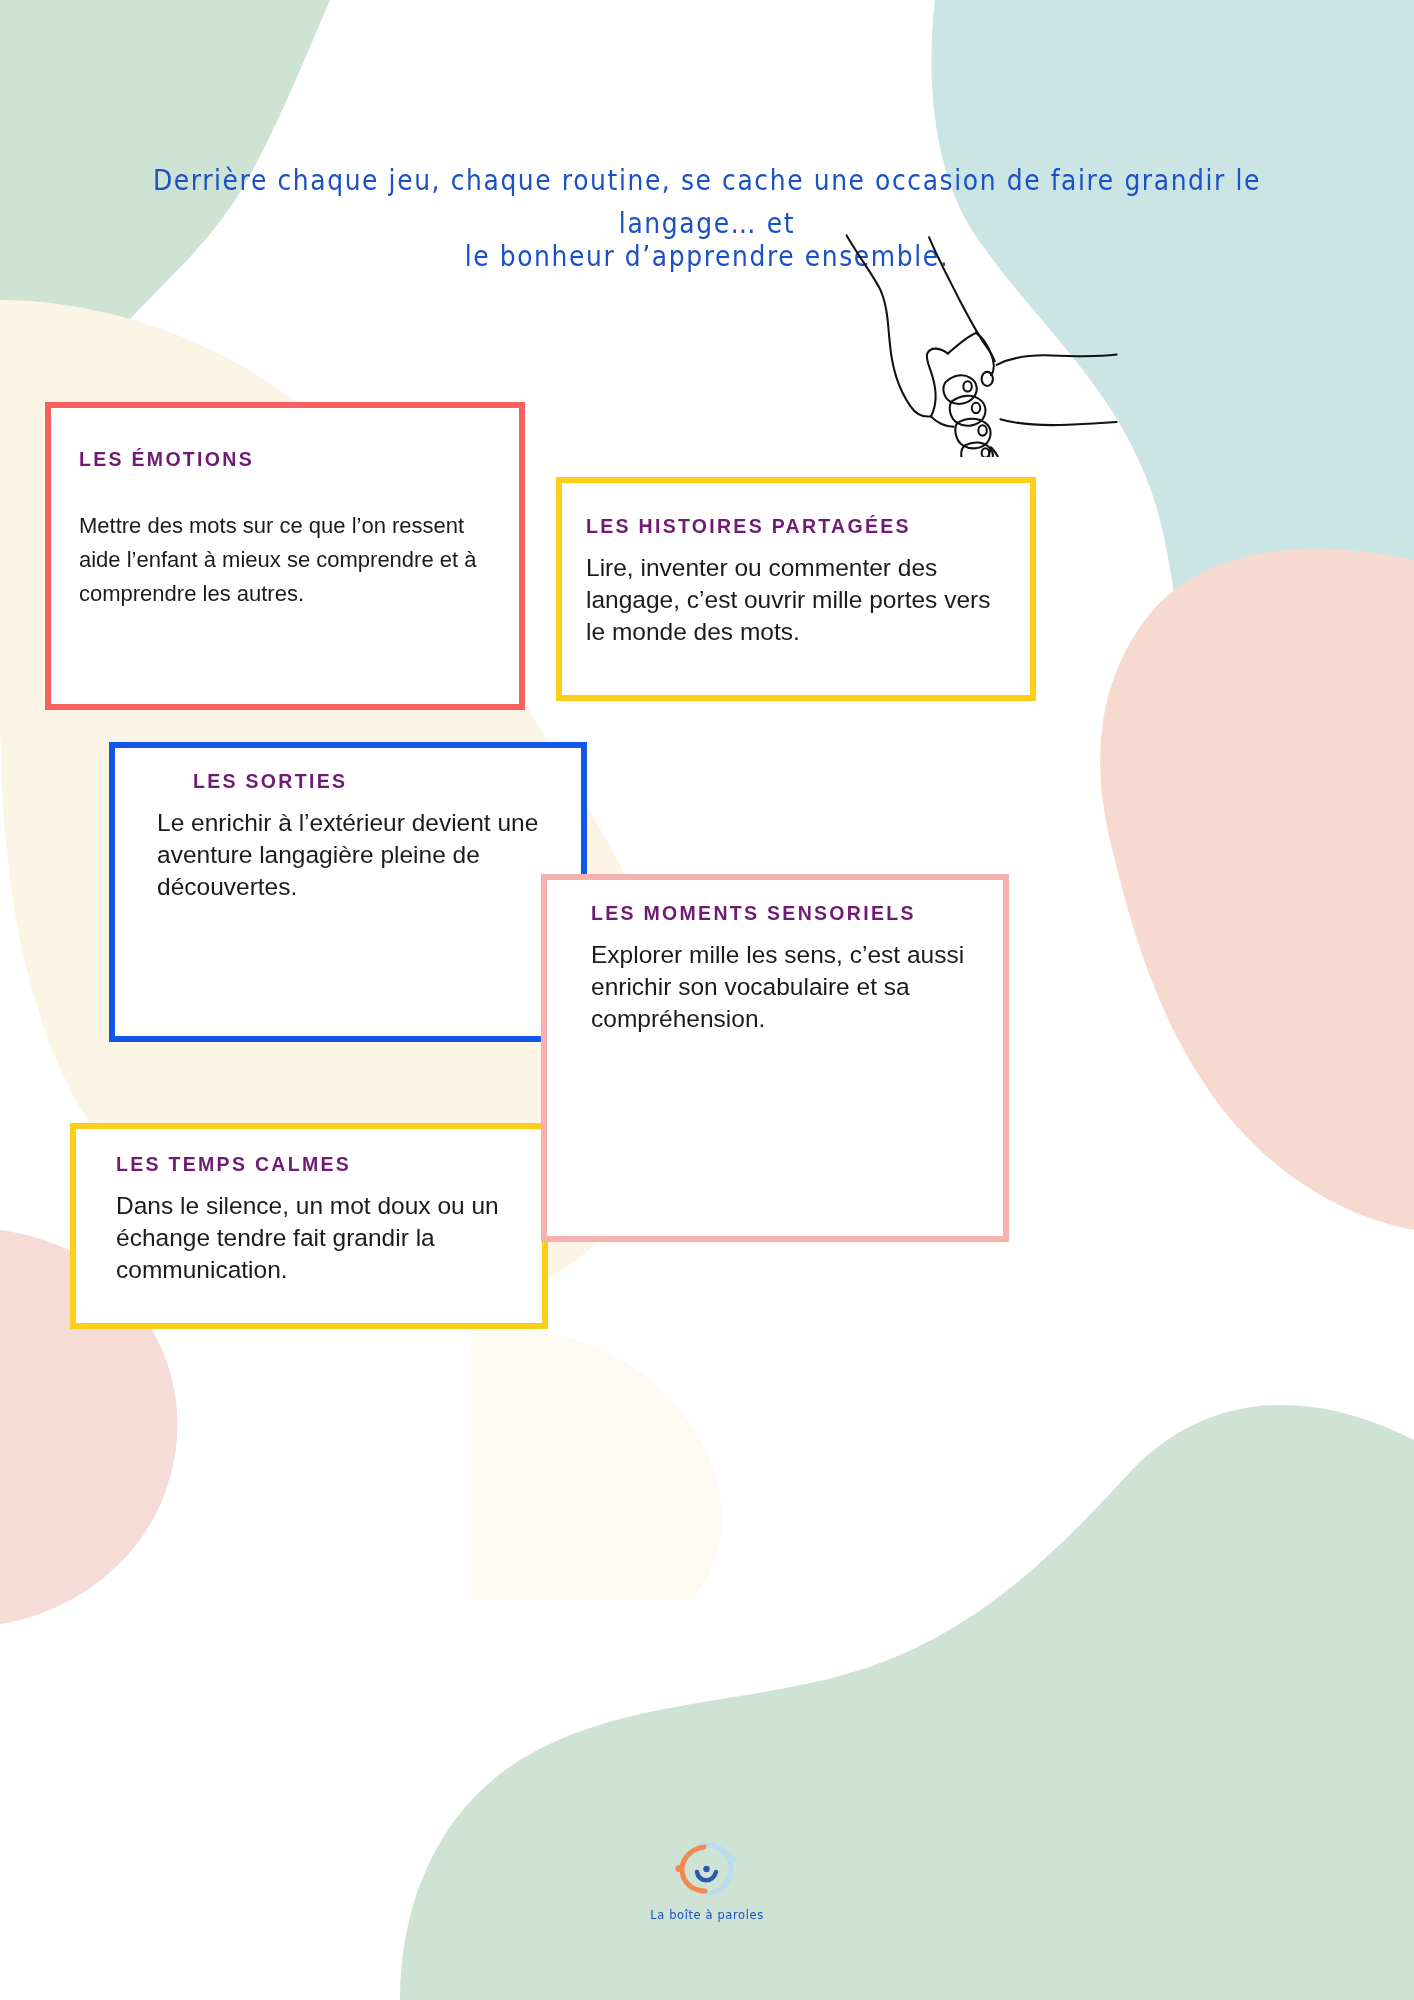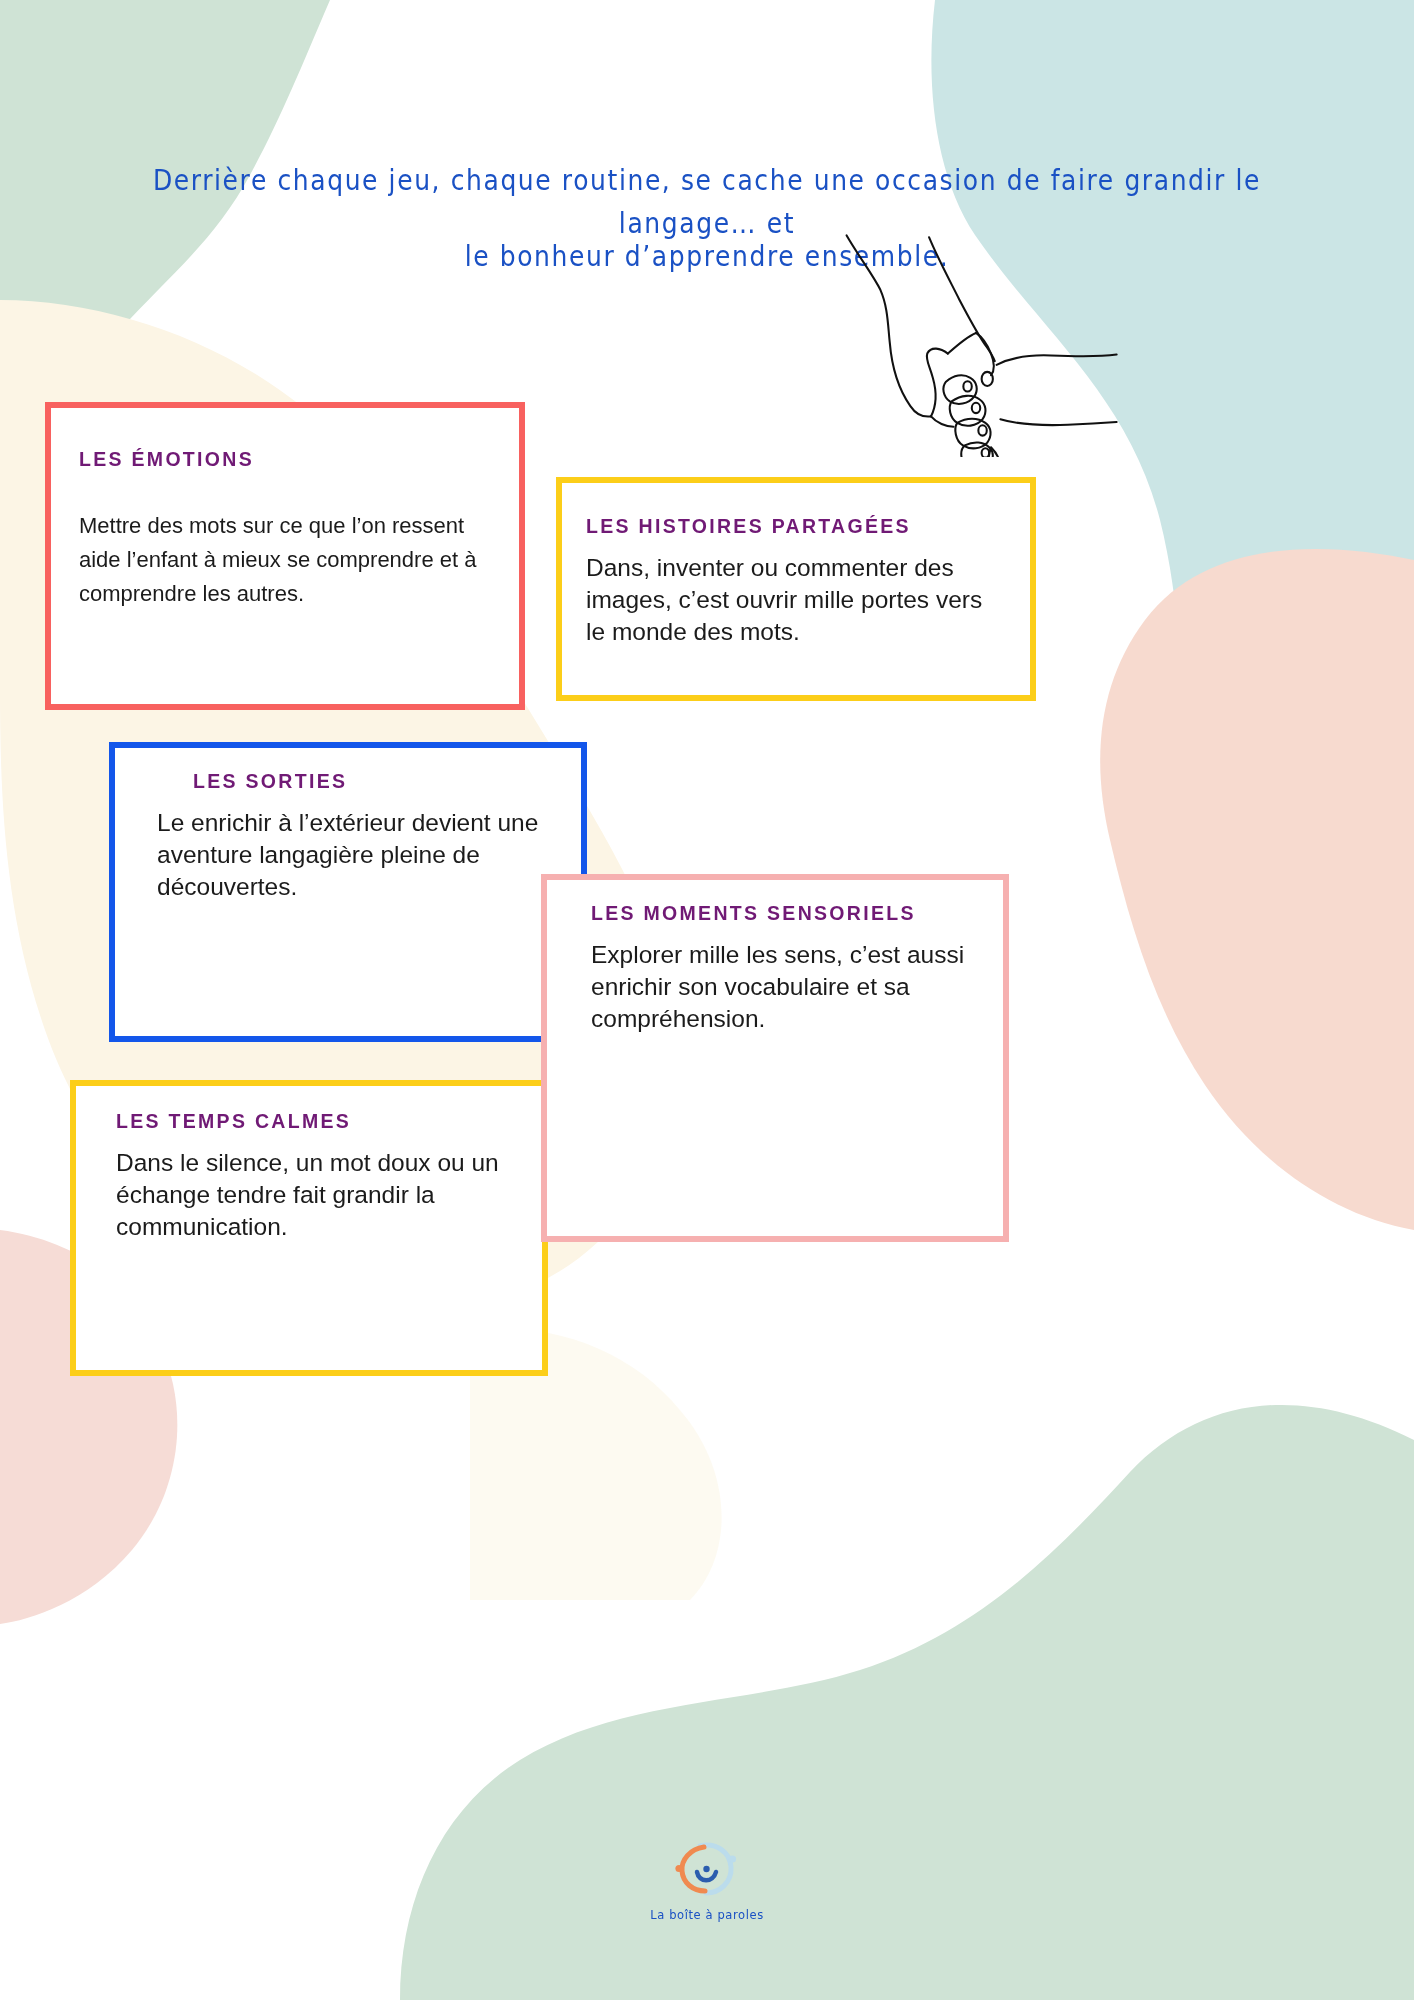--- a/index.html
+++ b/index.html
@@ -90,21 +90,21 @@
   #card-sensoriels{
     left:541px; top:874px; width:468px; height:368px;
     border:6px solid #F6B0B0;
     padding:22px 28px 0 44px;
     z-index:7;
   }
   #card-sensoriels .card-title{ margin-bottom:14px; }
 
   
   #card-calmes{
-    left:70px; top:1080px; width:478px; height:296px;
+    left:70px; top:1123px; width:478px; height:206px;
     border:6px solid #FCCE19;
     padding:24px 30px 0 40px;
     z-index:5;
   }
   #card-calmes .card-title{ margin-bottom:14px; }
 
   
   .logo{
     position:absolute; left:0; right:0; top:1838px; z-index:5;
     text-align:center;
@@ -179,21 +179,21 @@
   </svg>
 </div>
 
 <div class="card" id="card-emotions">
   <div class="card-title">LES ÉMOTIONS</div>
   <div class="card-body">Mettre des mots sur ce que l’on ressent aide l’enfant à mieux se comprendre et à comprendre les autres.</div>
 </div>
 
 <div class="card" id="card-histoires">
   <div class="card-title">LES HISTOIRES PARTAGÉES</div>
-  <div class="card-body">Dans, inventer ou commenter des images, c’est ouvrir mille portes vers le monde des mots.</div>
+  <div class="card-body">Lire, inventer ou commenter des langage, c’est ouvrir mille portes vers le monde des mots.</div>
 </div>
 
 <div class="card" id="card-sorties">
   <div class="card-title">LES SORTIES</div>
   <div class="card-body">Le enrichir à l’extérieur devient une aventure langagière pleine de découvertes.</div>
 </div>
 
 <div class="card" id="card-sensoriels">
   <div class="card-title">LES MOMENTS SENSORIELS</div>
   <div class="card-body">Explorer mille les sens, c’est aussi enrichir son vocabulaire et sa compréhension.</div>

